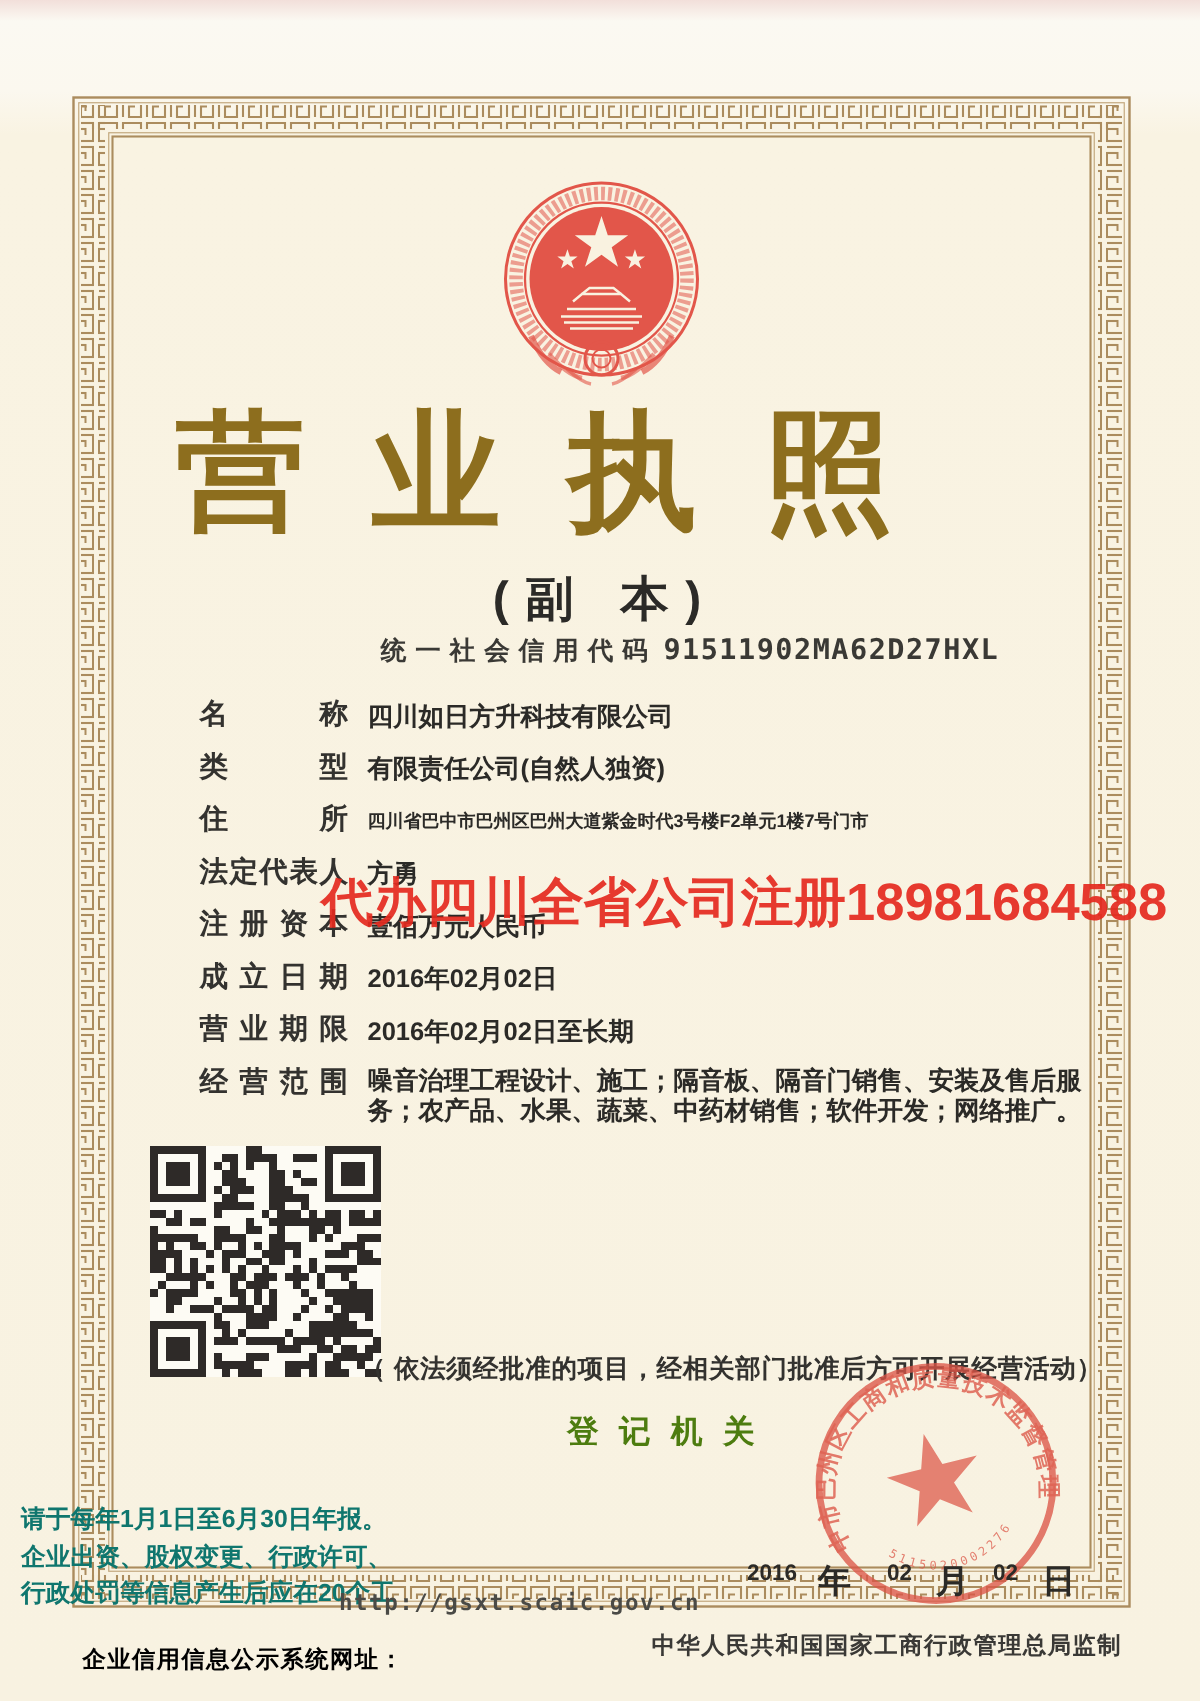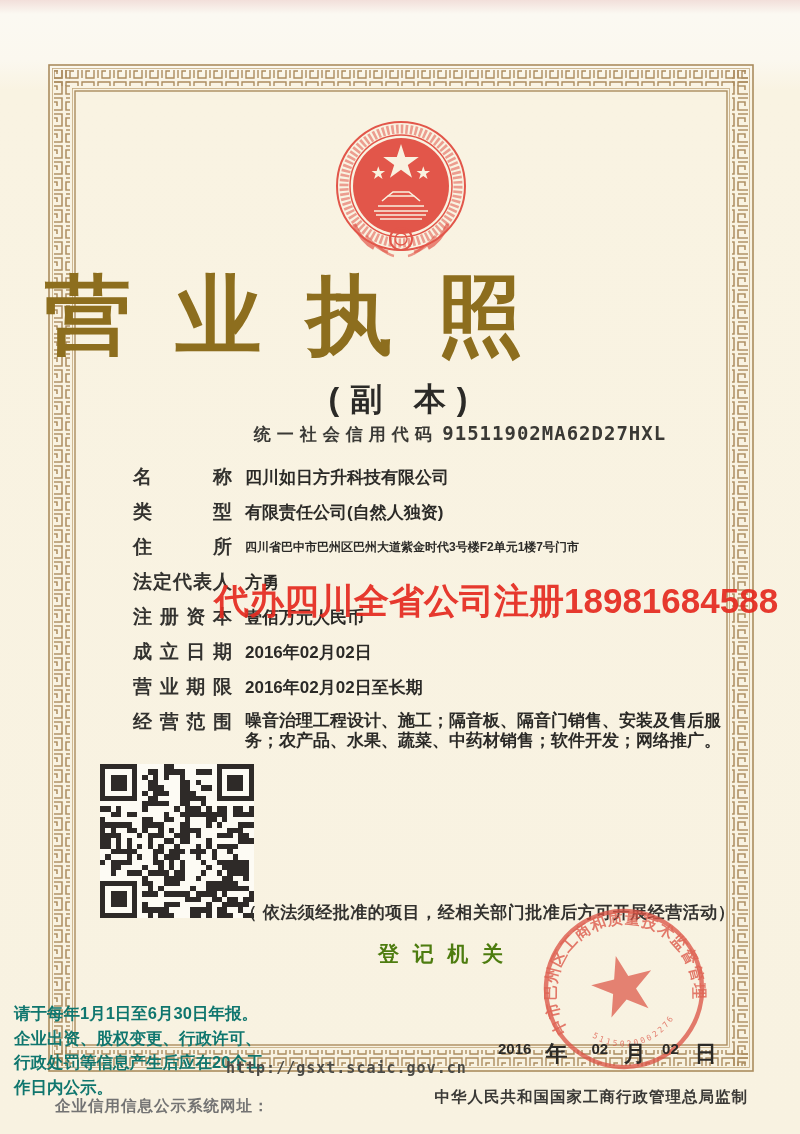--- a/index.html
+++ b/index.html
@@ -8,21 +8,21 @@
     background:linear-gradient(180deg,#f2dfda 0px,#fbf9f2 14px,#fbf8ef 60px,#f9f3e2 90px,#f8f2e1 100%);
     font-family:"Liberation Sans",sans-serif;color:#2b2a27;
   }
   .abs{position:absolute;}
   
   #frame{left:48px;top:64px;width:706px;height:1008px;}
   
   #emblem{left:318px;top:114px;width:166px;height:160px;}
   
   .title{
-    left:0;top:268px;width:640px;text-align:left;
+    left:0;top:268px;width:640px;text-align:right;
     font-size:86px;font-weight:bold;color:#8d6e1e;
     letter-spacing:.52em;text-indent:.52em;
     font-family:"DejaVu Sans",sans-serif;line-height:1.1;
   }
   .subtitle{
     left:0;top:378px;width:796px;text-align:center;
     font-size:32px;font-weight:bold;color:#2b2a27;letter-spacing:.35em;text-indent:.35em;
   }
   .code-line{
     left:0;top:422px;width:800px;text-align:center;white-space:nowrap;
@@ -54,21 +54,21 @@
   #reg-label{left:378px;top:940px;font-size:21px;font-weight:600;color:#4d7c0f;letter-spacing:.65em;}
   
   #stamp{left:538px;top:903px;width:172px;height:172px;z-index:20;opacity:.9;}
   
   #date-row{left:498px;top:995px;display:flex;align-items:flex-end;z-index:25;margin-top:44px;}
   #date-row .dnum{font-size:15px;font-weight:bold;color:#2b2a27;transform:translateY(-12px);}
   #date-row .dunit{font-size:22px;font-weight:bold;color:#2b2a27;}
   .g1{margin-left:14px;} .g2{margin-left:24px;} .g3{margin-left:16px;} .g4{margin-left:16px;} .g5{margin-left:16px;}
   
   #annual{left:14px;top:1001px;width:256px;font-size:16.5px;font-weight:600;color:#0f766e;line-height:24.5px;z-index:40;}
-  #credit-label{left:55px;top:1096px;font-size:15.5px;font-weight:600;color:#737373;letter-spacing:1px;z-index:40;}
+  #credit-label{left:55px;top:1096px;font-size:15.5px;font-weight:600;color:#000000;letter-spacing:1px;z-index:40;}
   #site-url{left:226px;top:1059px;font-size:15px;font-weight:bold;color:#4a4a46;font-family:"DejaVu Sans Mono",monospace;letter-spacing:1px;z-index:40;}
   #supervision{left:0;top:1087px;width:748px;text-align:right;font-size:15.5px;font-weight:600;color:#3a3936;letter-spacing:1px;}
 </style>
 </head>
 <body>
 
 <svg id="frame" class="abs" viewBox="0 0 706 1008" xmlns="http://www.w3.org/2000/svg">
   <defs>
     <pattern id="mh" width="16" height="16" patternUnits="userSpaceOnUse">
       <path d="M2 14 V2 H14 V14 H6 V7 H10" fill="none" stroke="#ab8c5e" stroke-width="1.4"></path>
@@ -613,17 +613,16 @@
   <span class="dnum g2">02</span>
   <span class="dunit g3">月</span>
   <span class="dnum g4">02</span>
   <span class="dunit g5">日</span>
 </div>
 
 <div id="annual" class="abs">
   <div>请于每年1月1日至6月30日年报。</div>
   <div>企业出资、股权变更、行政许可、</div>
   <div>行政处罚等信息产生后应在20个工</div>
-  <div>作日内公示。</div>
 </div>
 <div id="credit-label" class="abs">企业信用信息公示系统网址：</div>
 <div id="site-url" class="abs">http://gsxt.scaic.gov.cn</div>
 <div id="supervision" class="abs">中华人民共和国国家工商行政管理总局监制</div>
 
 </body></html>

